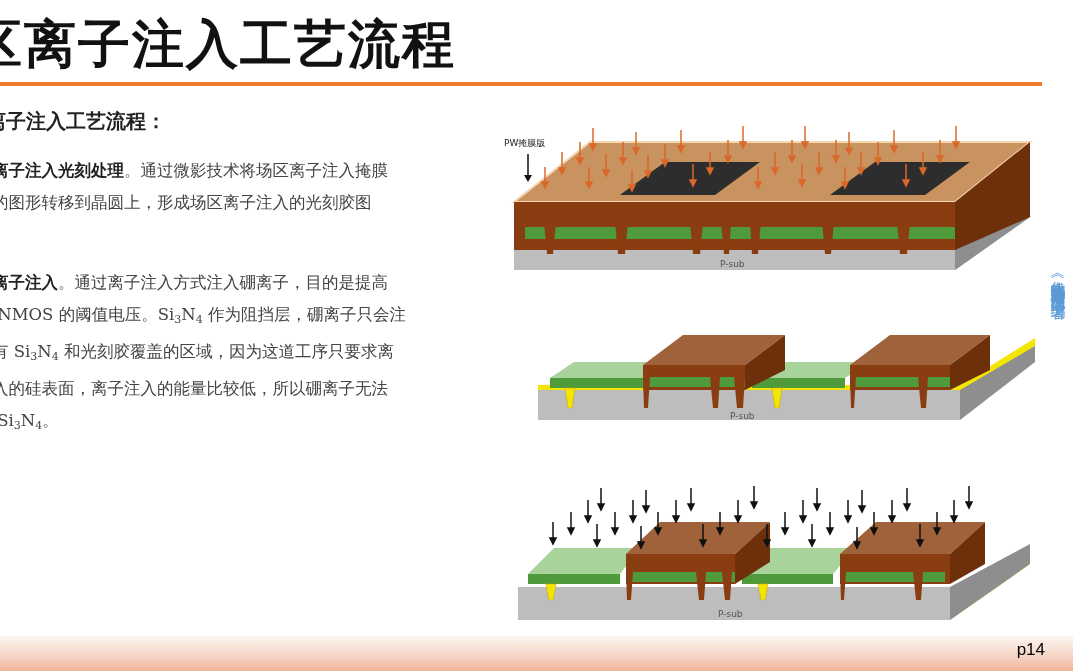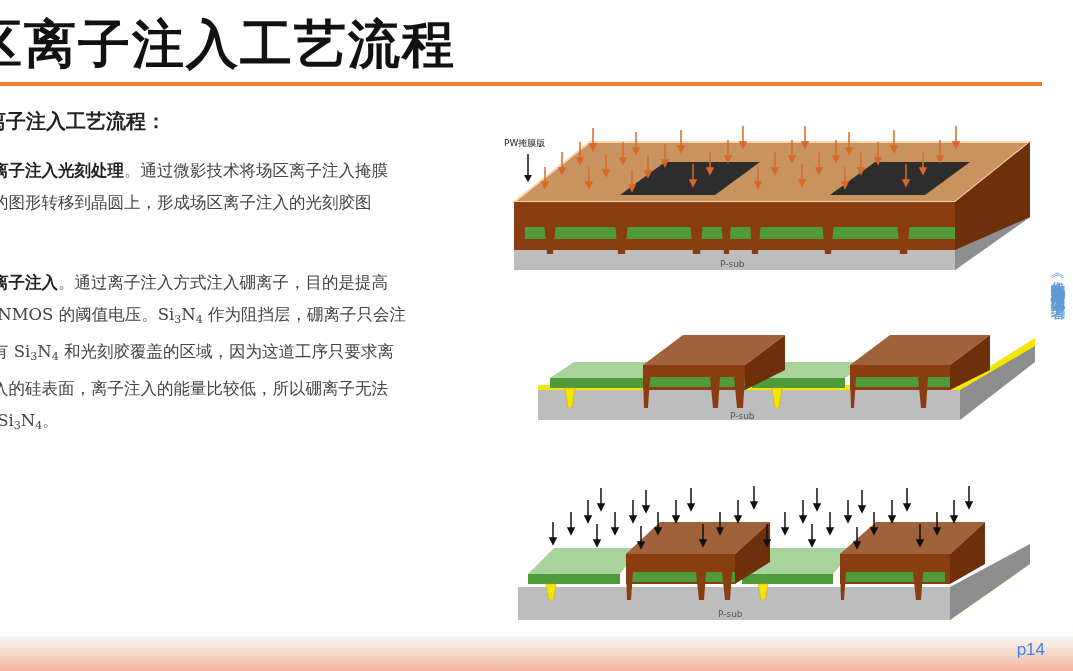--- a/index.html
+++ b/index.html
@@ -8,21 +8,21 @@
   .title-rule { position:absolute; left:0; top:82px; width:1042px; height:4px; background:#ee7d2d; }
   .subtitle { position:absolute; left:-14px; top:108px; font-size:20px; font-family:"DejaVu Serif", serif; font-weight:bold; color:#222; white-space:nowrap; }
   .para { position:absolute; left:-8px; width:495px; font-family:"DejaVu Serif", serif; font-size:16.5px; color:#444; line-height:32px; }
   .para b { color:#222; }
   .p1 { top:155px; }
   .p2 { top:267px; }
   .para .line { white-space:nowrap; display:block; }
   .para sub { font-size:11px; vertical-align:-3px; }
   .side-credit { position:absolute; left:1041px; top:268px; width:26px; height:360px; writing-mode:vertical-rl; font-size:15px; color:#5b9bd5; white-space:nowrap; letter-spacing:1px; font-family:"DejaVu Sans", sans-serif; }
   .footer-bar { position:absolute; left:0; top:636px; width:1073px; height:35px; background:linear-gradient(to bottom, #fdf6f2 0%, #f6d3c3 60%, #f0b39a 100%); }
-  .page-num { position:absolute; right:28px; top:640px; font-size:17px; color:#3b82f6; font-family:"Liberation Sans", sans-serif;margin-left:48px; }
+  .page-num { position:absolute; right:28px; top:640px; font-size:17px; color:#000000; font-family:"Liberation Sans", sans-serif;margin-left:48px; }
   .fig { position:absolute; }
   .fig svg { display:block; }
   .psub { font-family:"DejaVu Sans", sans-serif; font-size:9px; fill:#555; }
   .masklabel { font-family:"DejaVu Sans", sans-serif; font-size:9px; fill:#222; }
 </style>
 </head>
 <body>
 
 <div class="title">区离子注入工艺流程</div>
 <div class="title-rule"></div>

